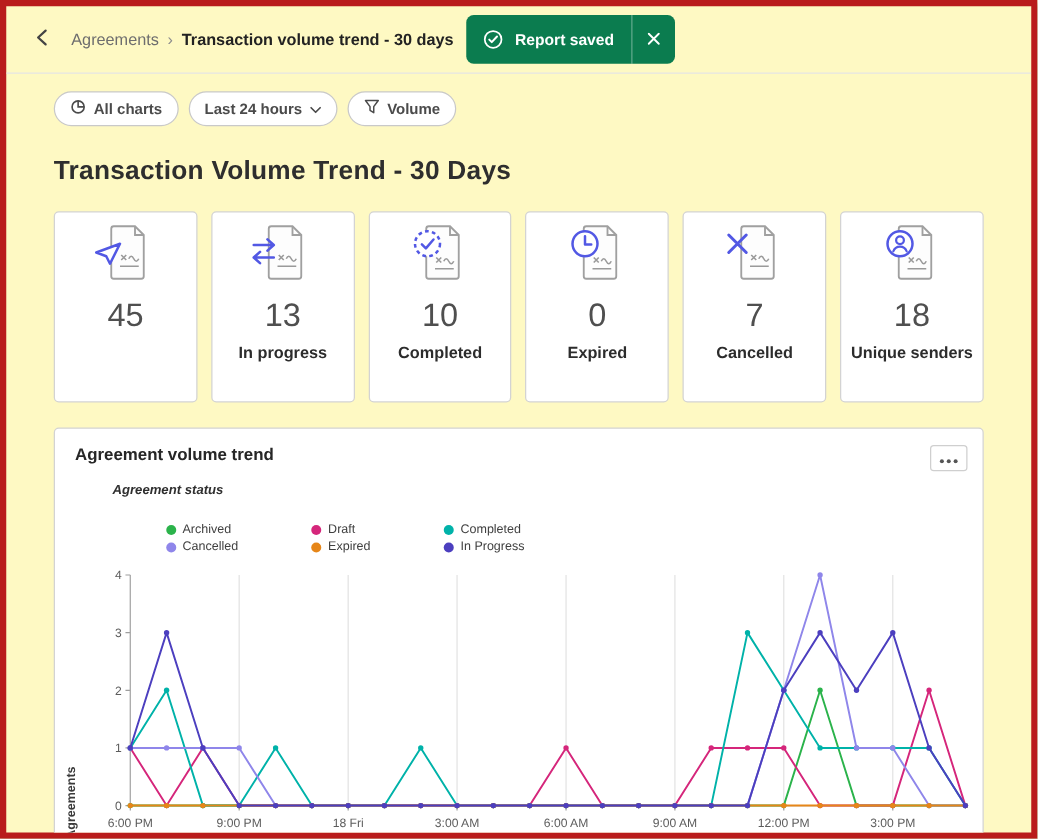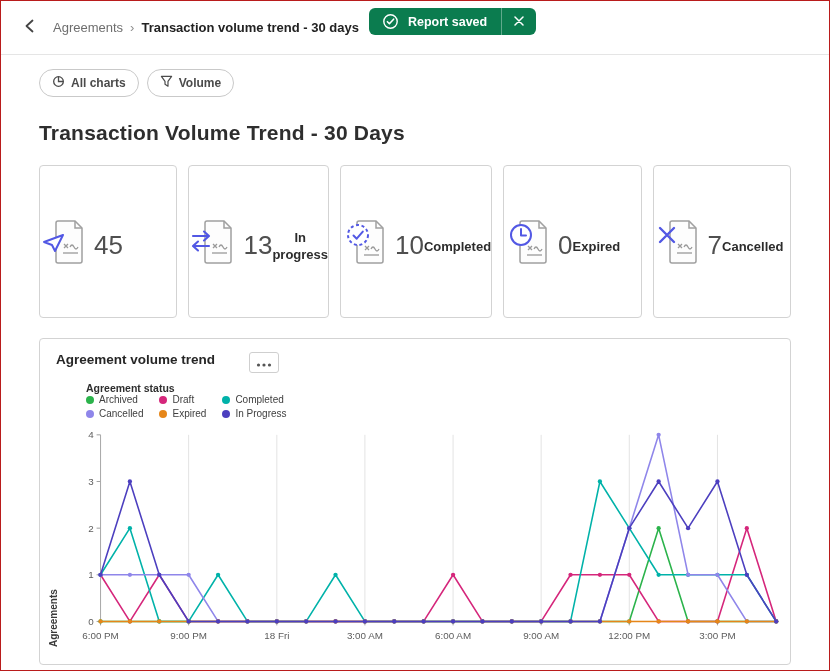--- a/index.html
+++ b/index.html
@@ -1,52 +1,52 @@
 <!DOCTYPE html>
 <html><head>
 <meta charset="utf-8">
 <style>
   * { box-sizing: border-box; }
   body { margin: 0; background: #e9e9e9; font-family: "Liberation Sans", sans-serif; }
   .screen {
-    position: relative; width: 830px; height: 671px; background: #ffffff;
-    border: 1px solid #b91c1c; overflow: hidden;
+    position: relative; width: 830px; height: 671px; background: #fef9c3;
+    border: 5px solid #b91c1c; overflow: hidden;
     box-shadow: 0 3px 5px rgba(0,0,0,.45), 2px 2px 3px rgba(0,0,0,.2);
   }
   
   .topbar { height: 54px; display: flex; align-items: center; padding: 0 14px; border-bottom: 1px solid #e5e5e5; position: relative; }
   .back-btn { width: 30px; height: 30px; display: flex; align-items: center; justify-content: center; cursor: pointer; background: none; border: none; }
   .crumbs { display: flex; align-items: center; gap: 7px; margin-left: 8px; font-size: 13px; }
   .crumb-parent { color: #6e6e6e; cursor: pointer; }
   .crumb-sep { color: #8e8e8e; font-size: 13px; }
   .crumb-current { color: #222; font-weight: 700; }
-  .toast { position: absolute; left: 368px; top: 7px; height: 27px; background: #0b7c4f; border-radius: 6px; display: flex; align-items: center; color: #fff; }
+  .toast { position: absolute; left: 368px; top: 7px; height: 39px; background: #0b7c4f; border-radius: 6px; display: flex; align-items: center; color: #fff; }
   .toast-ic { margin: 0 9px 0 13px; display: flex; }
   .toast-label { font-size: 12.5px; font-weight: 700; padding-right: 14px; }
   .toast-div { width: 1px; height: 39px; background: rgba(255,255,255,.35); }
   .toast-close { width: 34px; height: 39px; display: flex; align-items: center; justify-content: center; background: none; border: none; cursor: pointer; }
   
   .toolbar { display: flex; gap: 8px; margin: 14px 0 0 38px; }
   .tbtn { height: 28px; padding: 0 12px; border: 1px solid #c9c9c9; border-radius: 15px; background: #fff; display: inline-flex; align-items: center; gap: 6px; font-size: 12px; font-weight: 700; color: #4b4b4b; cursor: pointer; font-family: inherit; }
   
   .page-title { margin: 24px 0 0 38px; font-size: 21px; font-weight: 700; color: #2e2e2e; letter-spacing: .2px; }
   
   .cards { display: flex; gap: 11px; margin: 20px 38px 0; }
-  .card { flex: 1; border: 1px solid #d3d3d3; border-radius: 4px; height: 153px; display: flex; flex-direction: row; align-items: center; padding-top: 5px; text-align: center; background: #fff; }
+  .card { flex: 1; border: 1px solid #d3d3d3; border-radius: 4px; height: 153px; display: flex; flex-direction: column; align-items: center; padding-top: 5px; text-align: center; background: #fff; }
   .card .num { font-size: 26px; color: #4f4f4f; margin-top: 3px; }
   .card .lbl { font-size: 13px; font-weight: 700; color: #2c2c2c; margin-top: 6px; line-height: 1.3; max-width: 102px; }
   
   .chart-card { margin: 20px 38px 0; border: 1px solid #d3d3d3; border-radius: 4px; height: 327px; background: #fff; }
-  .cc-head { display: flex; align-items: flex-start; padding: 13px 12px 0 16px; gap: 34px; }
+  .cc-head { display: flex; justify-content: space-between; align-items: flex-start; padding: 13px 12px 0 16px; gap: 34px; }
   .cc-title { font-size: 13.5px; font-weight: 700; color: #262626; }
   .more-btn { width: 30px; height: 21px; border: 1px solid #cfcfcf; border-radius: 3px; background: #fff; display: flex; align-items: center; justify-content: center; cursor: pointer; padding: 0; }
   .legend { margin: 9px 0 0 46px; }
-  .lg-title { font-size: 10.5px; font-weight: 700; color: #2f2f2f; margin-bottom: 0; }
+  .lg-title { font-size: 10.5px; font-weight: 700; color: #2f2f2f; margin-bottom: 20px; font-style: italic; }
   .lg-grid { display: grid; grid-template-columns: repeat(3, max-content); column-gap: 16px; row-gap: 3px; }
-  .lg-item { display: flex; align-items: center; gap: 5px; font-size: 10px; color: #404040; cursor: pointer; }
+  .lg-item { display: flex; align-items: center; gap: 5px; font-size: 10px; color: #404040; cursor: pointer; margin-left: 43px; }
   .sw { width: 8px; height: 8px; border-radius: 50%; flex: 0 0 auto; }
   .cbody { display: flex; align-items: stretch; padding: 6px 4px 0 8px; }
   .ylab { writing-mode: vertical-rl; transform: rotate(180deg); font-size: 10px; font-weight: 700; color: #3a3a3a; display: flex; align-items: center; padding-left: 16px; }
   .xt { font-size: 10px; fill: #5c5c5c; }
   .yt { font-size: 10px; fill: #5c5c5c; }
 </style>
 </head>
 <body>
 
 <div class="screen">
@@ -87,20 +87,28 @@
     <button class="tbtn">
       <span>
         <svg width="13" height="13" viewBox="0 0 14 14">
             <circle cx="7" cy="7" r="5.2" fill="none" stroke="#4b4b4b" stroke-width="1.4"></circle>
             <path d="M7 1.8 V7 H12.2" fill="none" stroke="#4b4b4b" stroke-width="1.4"></path>
           </svg>
       </span>
       <span>All charts</span>
     </button>
     <button class="tbtn">
+      <span>Last 24 hours</span>
+      <span>
+        <svg width="9" height="6" viewBox="0 0 10 6">
+            <path d="M1 1 L5 5 L9 1" fill="none" stroke="#4b4b4b" stroke-width="1.5" stroke-linecap="round" stroke-linejoin="round"></path>
+          </svg>
+      </span>
+    </button>
+    <button class="tbtn">
       <span>
         <svg width="13" height="13" viewBox="0 0 14 14">
             <path d="M1.5 1.5 H12.5 L8.6 6.8 V12 L5.4 10 V6.8 Z" fill="none" stroke="#4b4b4b" stroke-width="1.3" stroke-linejoin="round"></path>
           </svg>
       </span>
       <span>Volume</span>
     </button>
   </div>
 
   <div class="page-title">Transaction Volume Trend - 30 Days</div>
@@ -179,20 +187,36 @@
           <path d="M24 29 l4 4 m0 -4 l-4 4" stroke="#9a9a9a" stroke-width="1.3"></path>
           <path d="M30 32 q2 -4 4 0 t4 0" fill="none" stroke="#9a9a9a" stroke-width="1.3"></path>
           <path d="M23 38 h15" stroke="#9a9a9a" stroke-width="1.3"></path>
           <path d="M6 13 L20 27 M20 13 L6 27" stroke="#5258e4" stroke-width="2.4" stroke-linecap="round"></path>
         </svg>
       </span>
       <div class="num">7</div>
       <div class="lbl">Cancelled</div>
     </div>
 
+    <div class="card">
+      <span>
+        <svg width="54" height="54" viewBox="0 0 54 54">
+          <path d="M18 6 h17 l7 7 v33 a2 2 0 0 1 -2 2 h-22 a2 2 0 0 1 -2 -2 v-38 a2 2 0 0 1 2 -2 z" fill="#fdfdfd" stroke="#a0a0a0" stroke-width="1.5"></path>
+          <path d="M35 6 v7 h7" fill="none" stroke="#a0a0a0" stroke-width="1.5"></path>
+          <path d="M24 31 l4 4 m0 -4 l-4 4" stroke="#9a9a9a" stroke-width="1.3"></path>
+          <path d="M30 34 q2 -4 4 0 t4 0" fill="none" stroke="#9a9a9a" stroke-width="1.3"></path>
+          <path d="M23 40 h15" stroke="#9a9a9a" stroke-width="1.3"></path>
+          <circle cx="17" cy="20" r="10" fill="#fff" stroke="#5258e4" stroke-width="2"></circle>
+          <circle cx="17" cy="17.2" r="3.1" fill="none" stroke="#5258e4" stroke-width="1.8"></circle>
+          <path d="M11.7 26 a5.6 5.6 0 0 1 10.6 0" fill="none" stroke="#5258e4" stroke-width="1.8" stroke-linecap="round"></path>
+        </svg>
+      </span>
+      <div class="num">18</div>
+      <div class="lbl">Unique senders</div>
+    </div>
 
   </div>
 
   <div class="chart-card">
     <div class="cc-head">
       <div class="cc-title">Agreement volume trend</div>
       <button class="more-btn">
         <span>
           <svg width="16" height="4" viewBox="0 0 16 4">
               <circle cx="2.5" cy="2" r="1.6" fill="#555"></circle>

